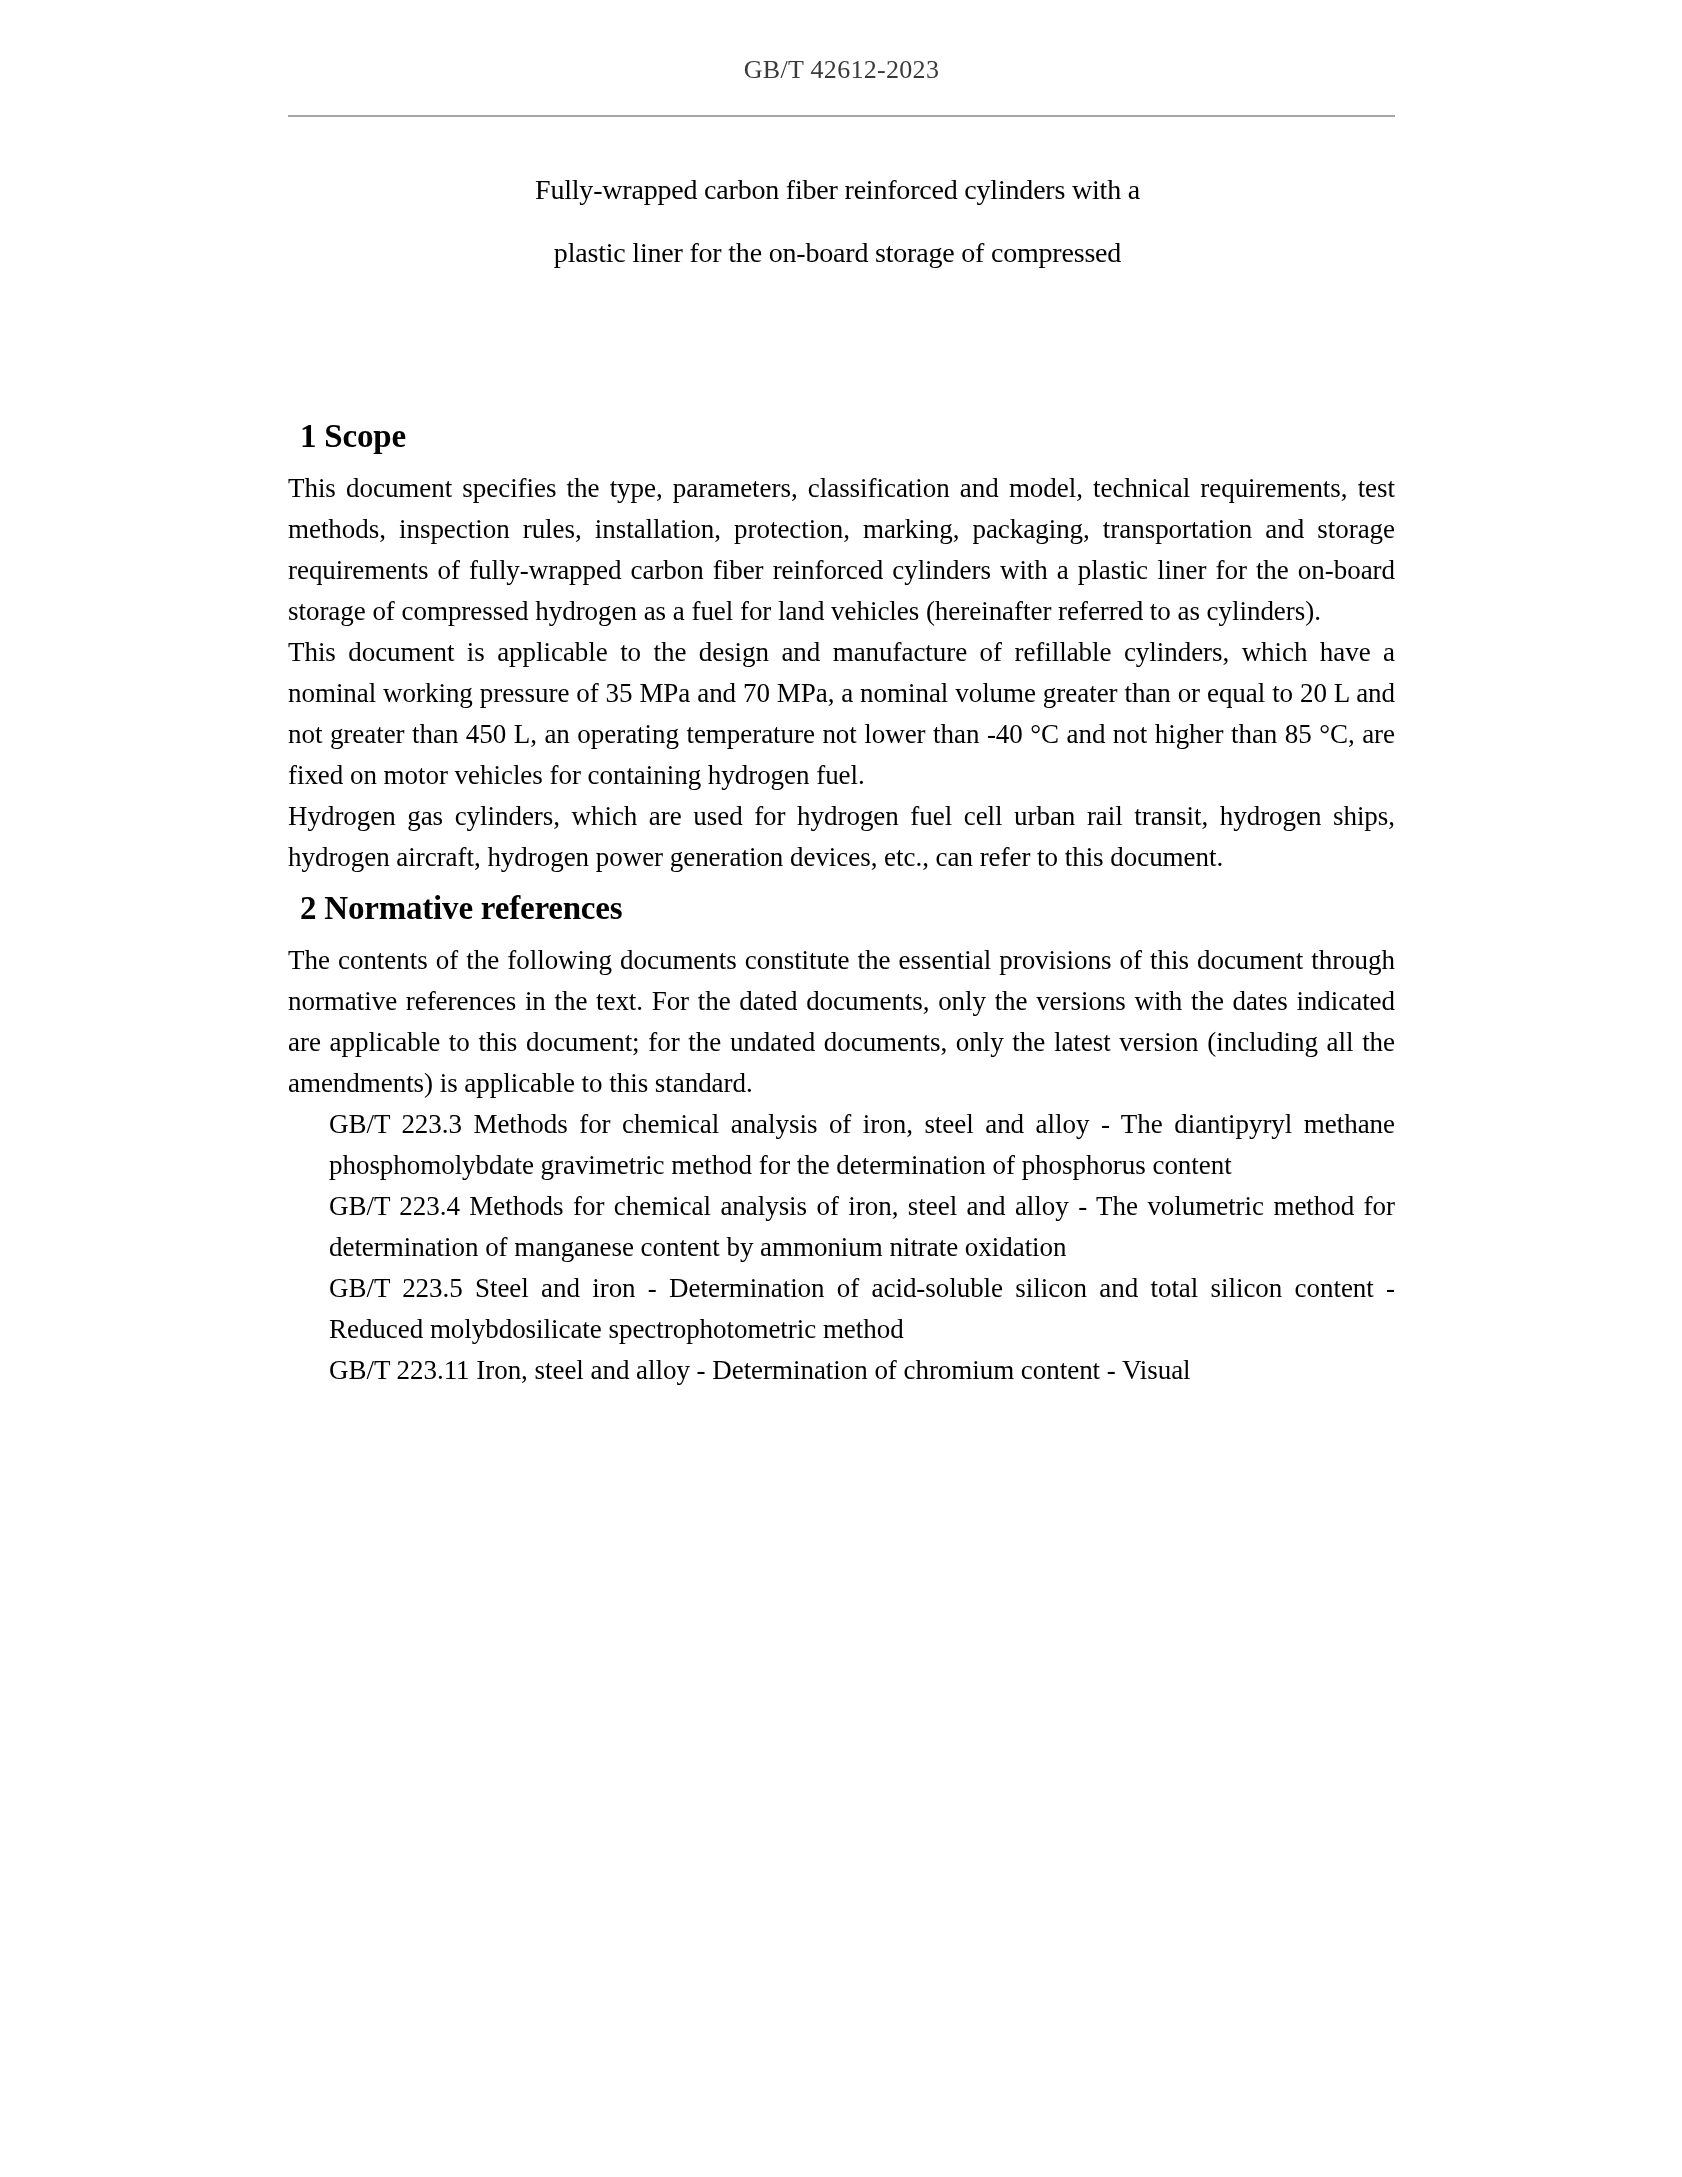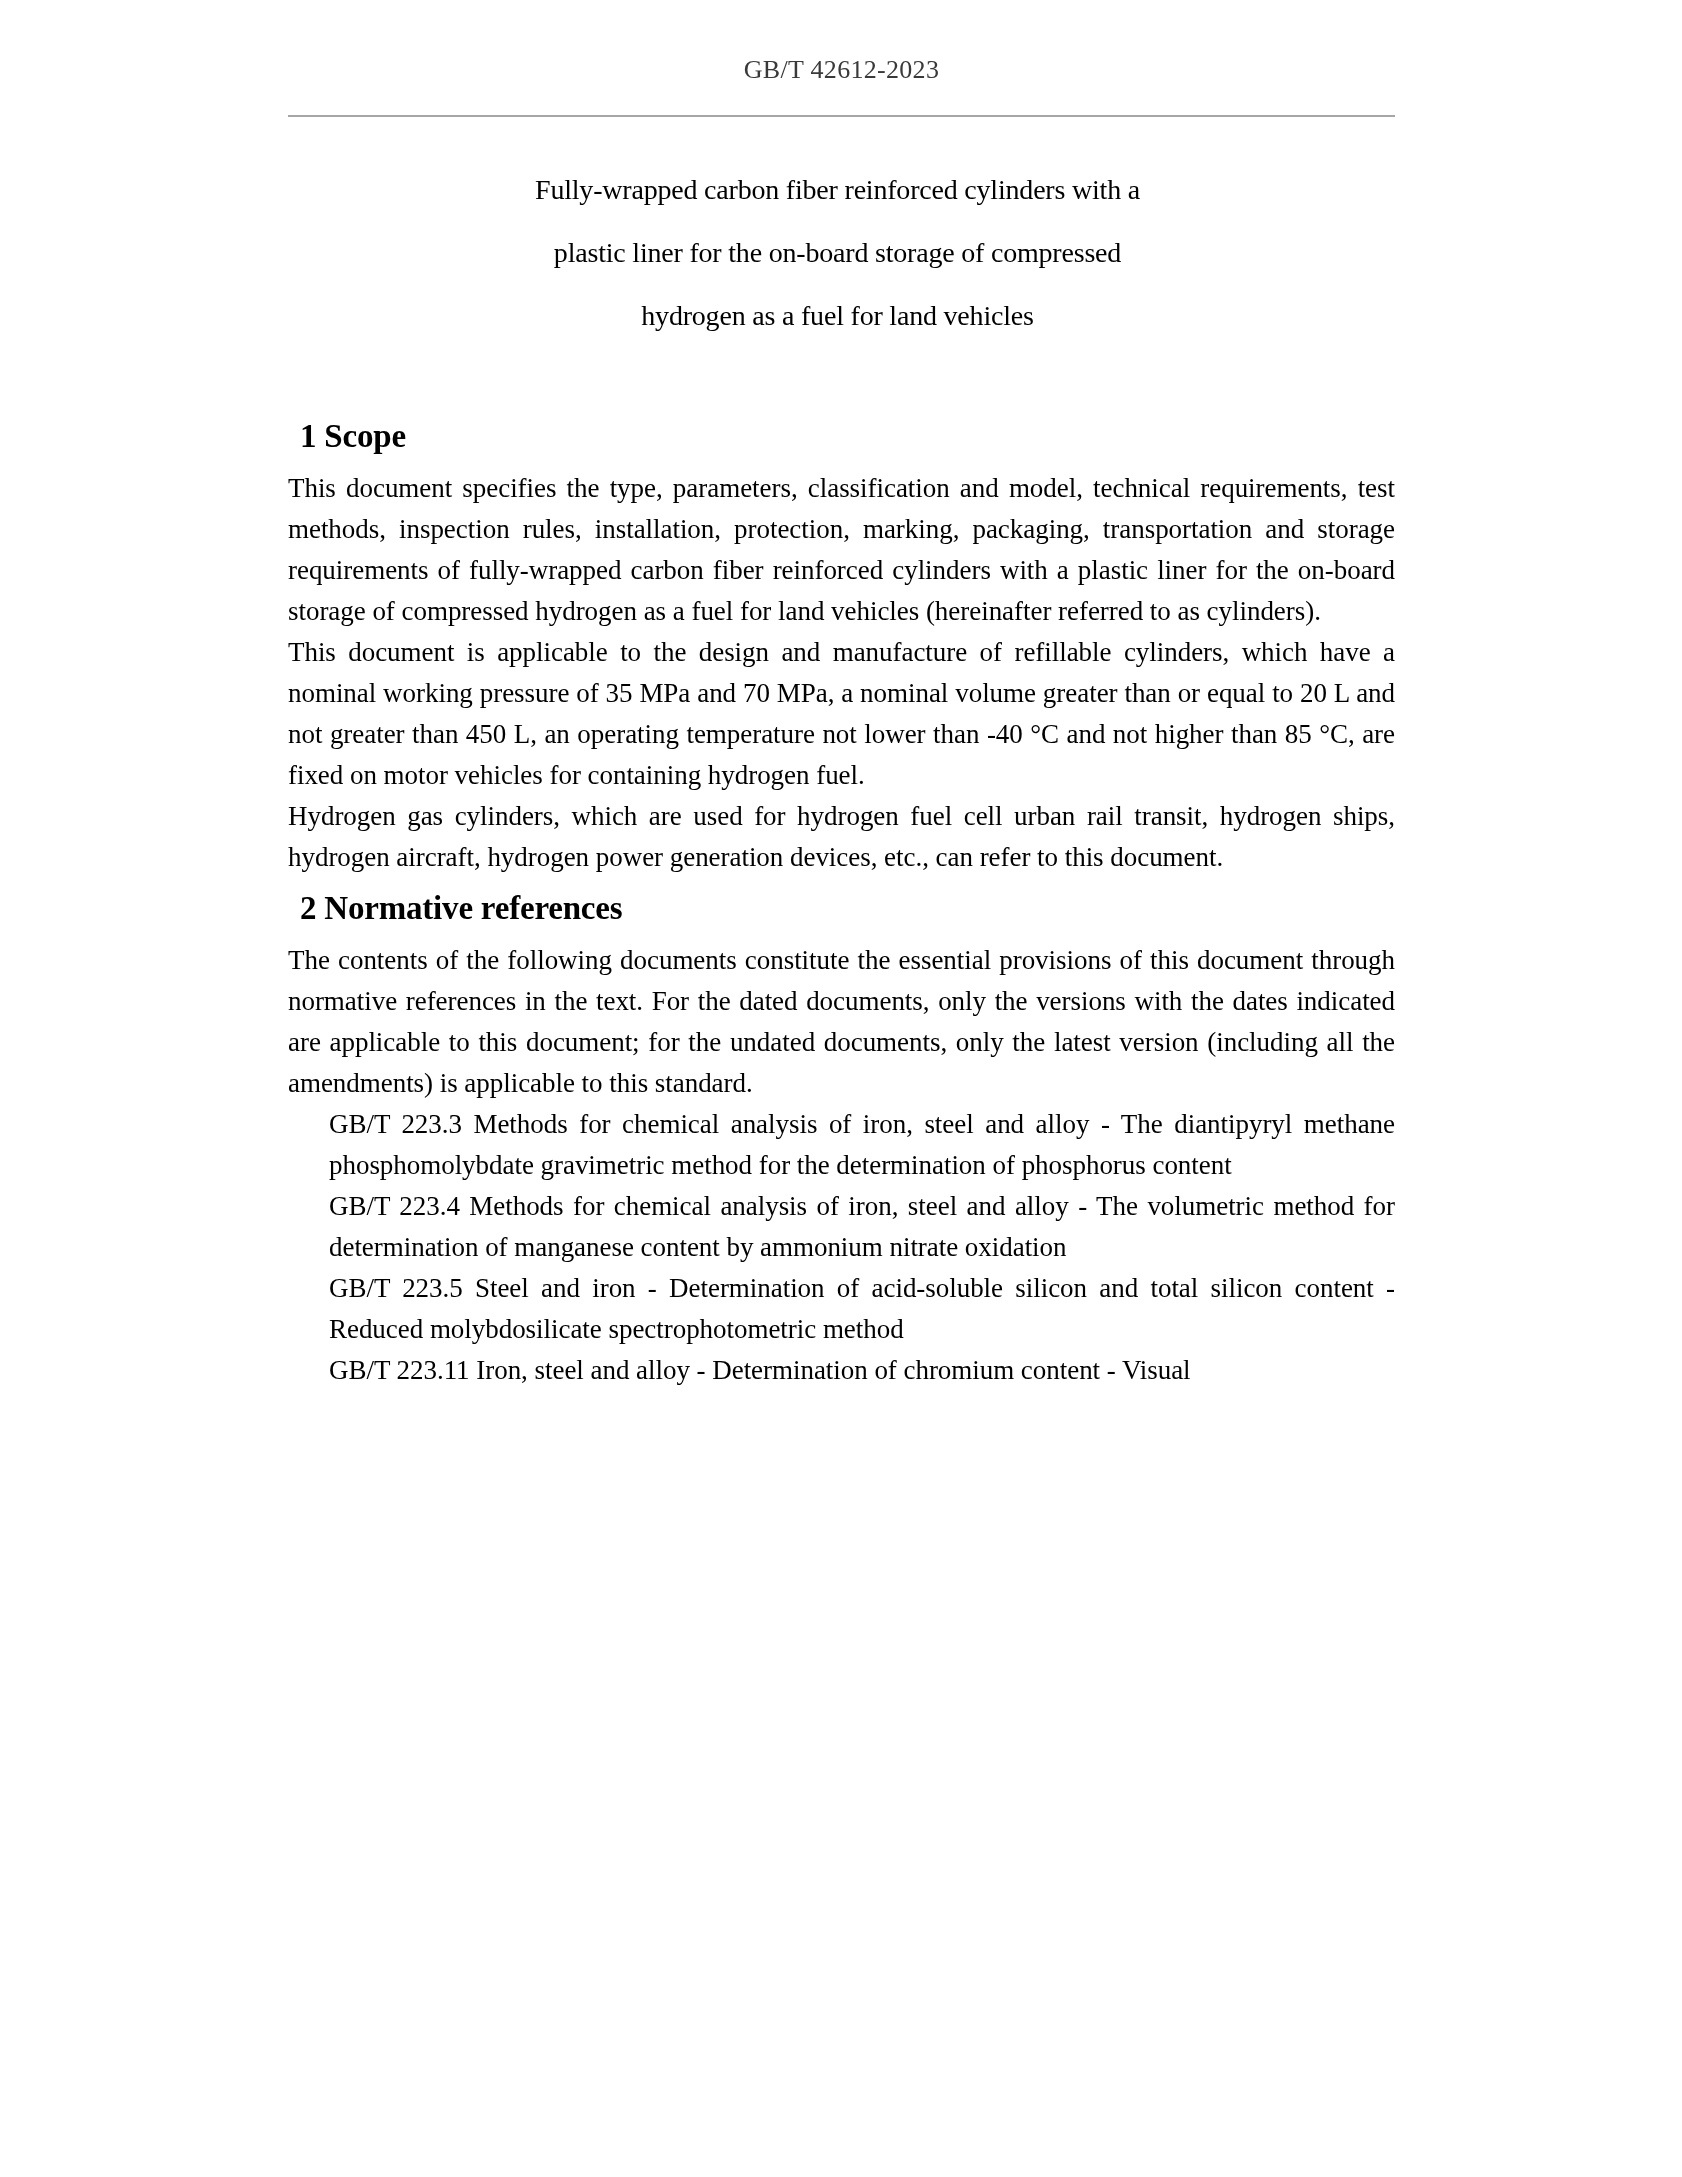--- a/index.html
+++ b/index.html
@@ -148,21 +148,20 @@
 <div class="page">
 
   <div class="page-header">
     <span class="hdr-text">GB/T 42612-2023</span>
   </div>
   <div class="header-rule"></div>
 
   <div class="doc-title">
     <span class="tline">Fully-wrapped carbon fiber reinforced cylinders with a</span>
     <span class="tline">plastic liner for the on-board storage of compressed</span>
-    <span class="tline">hydrogen as a fuel for land vehicles</span>
   </div>
 
   <div class="content">
 
     <h2 class="section-heading sec1-heading">1 Scope</h2>
 
     <p class="body-par par-gap-lg">This document specifies the type, parameters, classification and model, technical requirements, test methods, inspection rules, installation, protection, marking, packaging, transportation and storage requirements of fully-wrapped carbon fiber reinforced cylinders with a plastic liner for the on-board storage of compressed hydrogen as a fuel for land vehicles (hereinafter referred to as cylinders).</p>
     <p class="body-par par-gap-md">This document is applicable to the design and manufacture of refillable cylinders, which have a nominal working pressure of 35 MPa and 70 MPa, a nominal volume greater than or equal to 20 L and not greater than 450 L, an operating temperature not lower than -40 °C and not higher than 85 °C, are fixed on motor vehicles for containing hydrogen fuel.</p>
     <p class="body-par par-gap-md">Hydrogen gas cylinders, which are used for hydrogen fuel cell urban rail transit, hydrogen ships, hydrogen aircraft, hydrogen power generation devices, etc., can refer to this document.</p>
 

